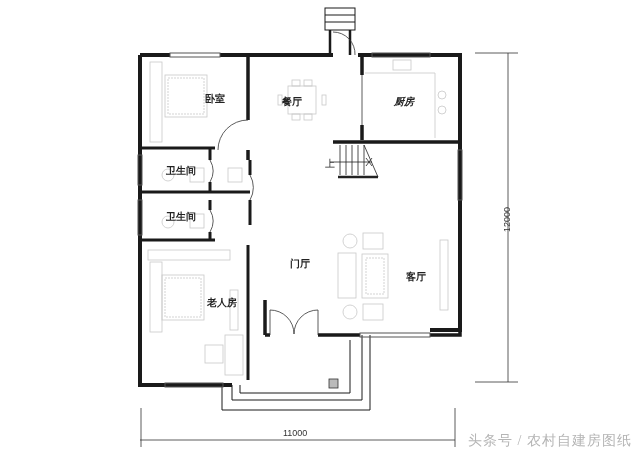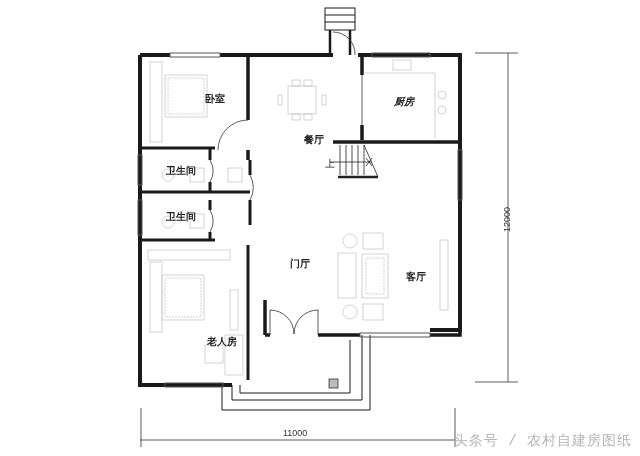--- a/index.html
+++ b/index.html
@@ -1,21 +1,21 @@
 <!DOCTYPE html>
 <html><head>
 <meta charset="utf-8">
 <style>
   html, body { margin:0; padding:0; background:#ffffff; }
   body { width:640px; height:456px; position:relative; overflow:hidden; font-family:"DejaVu Sans", sans-serif; }
   svg { position:absolute; left:0; top:0; }
   .lbl { position:absolute; font-family:"DejaVu Serif", serif; font-size:10px; color:#222; white-space:nowrap; font-weight:bold; }
   .dim { position:absolute; font-family:"Liberation Sans", sans-serif; font-size:9px; color:#333; }
   .dimv { transform:rotate(-90deg); transform-origin:left top; }
-  .wm { position:absolute; right:8px; bottom:6px; font-family:Liberation Mono, monospace; font-size:14px; color:#b5b5b5; letter-spacing:1px; }
+  .wm { position:absolute; right:8px; bottom:6px; font-family:Liberation Serif, serif; font-size:14px; color:#b5b5b5; letter-spacing:1px; }
 </style>
 </head>
 <body>
 
 <svg width="640" height="456" viewBox="0 0 640 456">
   <g fill="none" stroke="#1a1a1a" stroke-width="1.5">
 
     <path d="M140 55 L140 385 L232 385" stroke-width="4"></path>
     <path d="M140 55 L170 55" stroke-width="4"></path>
     <path d="M220 55 L333 55" stroke-width="4"></path>
@@ -129,25 +129,25 @@
     <line x1="508" y1="53" x2="508" y2="382"></line>
     <line x1="475" y1="53" x2="518" y2="53"></line>
     <line x1="475" y1="382" x2="518" y2="382"></line>
     <line x1="140" y1="440" x2="455" y2="440"></line>
     <line x1="141" y1="408" x2="141" y2="447"></line>
     <line x1="455" y1="408" x2="455" y2="447"></line>
   </g>
 </svg>
 
 <div class="lbl" style="left:205px;top:92px;">卧室</div>
-<div class="lbl" style="left:304px;top:95px;margin-top:38px;">餐厅</div>
+<div class="lbl" style="left:282px;top:95px;">餐厅</div>
 <div class="lbl" style="left:394px;top:95px;font-style:italic;">厨房</div>
 <div class="lbl" style="left:166px;top:164px;">卫生间</div>
 <div class="lbl" style="left:166px;top:210px;">卫生间</div>
-<div class="lbl" style="left:207px;top:296px;margin-top:39px;">老人房</div>
+<div class="lbl" style="left:207px;top:296px;">老人房</div>
 <div class="lbl" style="left:290px;top:257px;">门厅</div>
 <div class="lbl" style="left:406px;top:270px;text-align:center;">客厅</div>
 <div class="lbl" style="left:325px;top:157px;font-weight:normal;">上</div>
 
 <div class="dim dimv" style="left:502px;top:232px;">12000</div>
 <div class="dim" style="left:283px;top:428px;">11000</div>
 
 <div class="wm">头条号 / 农村自建房图纸</div>
 
 </body></html>

